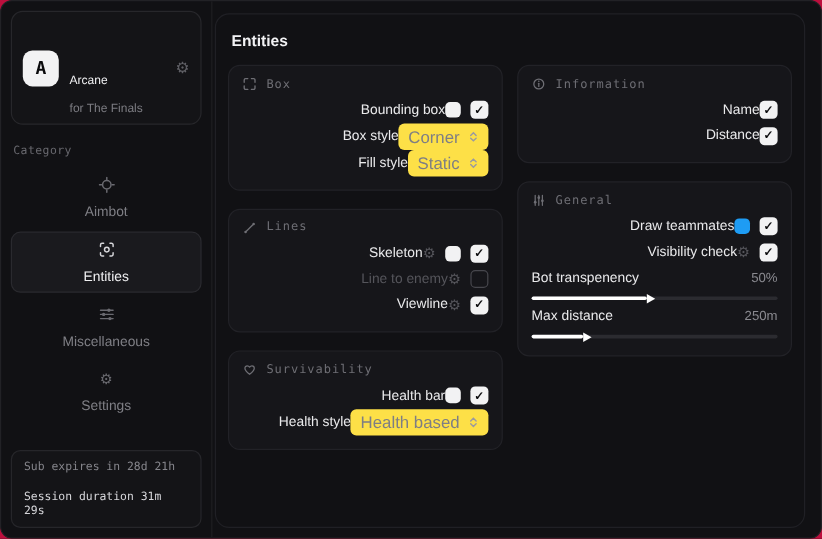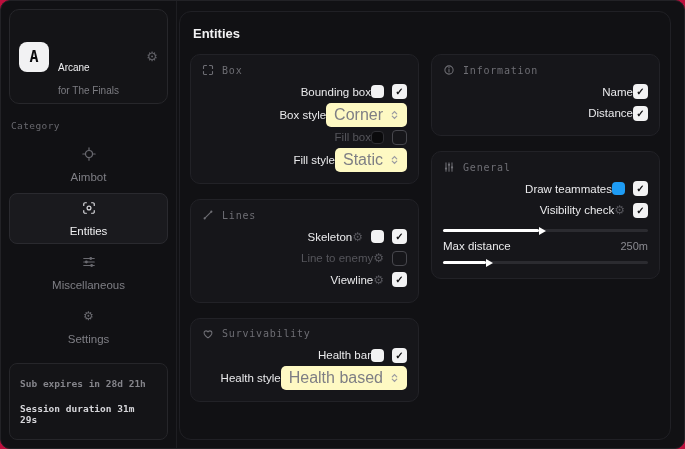--- a/index.html
+++ b/index.html
@@ -25,21 +25,21 @@
   .logo-name { font-size:10px; font-weight:400; color:#f0f0f2;margin-top:45px; }
   .logo-sub { font-size:10px; color:#7c7c82; margin-top:12px; }
   .logo-gear { margin-left:auto; color:#606066; font-size:13px; line-height:1; cursor:pointer; }
   .category { font-family:"DejaVu Sans Mono", monospace; font-size:9.5px; color:#68686e; margin:16px 2px 8px; letter-spacing:.4px; }
   .nav-item { display:flex; align-items:center; gap:10px; padding:6px 10px; margin:3px 0;
     border-radius:8px; color:#7f7f85; font-size:11.5px; border:1px solid transparent; cursor:pointer;flex-direction:column; }
   .nav-icon { width:15px; height:15px; display:flex; align-items:center; justify-content:center; color:#6a6a70; font-size:12px; }
   .nav-item.active { background:#1a1a1e; border-color:#2a2a2f; color:#f0f0f2; }
   .nav-item.active .nav-icon { color:#d6d6da; }
   .footer-card { position:absolute; left:8px; right:8px; bottom:8px; border:1px solid #26262a;
-    border-radius:8px; padding:14px 10px; font-family:"DejaVu Sans Mono", monospace; background:#141417;font-weight:bold; }
+    border-radius:8px; padding:8px 10px; font-family:"DejaVu Sans Mono", monospace; background:#141417; }
   .footer-line1 { font-size:9.5px; color:#85858b; }
   .footer-line2 { font-size:9.5px; color:#d6d6da; margin-top:14px; }
   
   .main { flex:1; padding:10px 13px 8px 2px; }
   .panel { height:100%; border:1px solid #202025; border-radius:12px; padding:12px 10px; }
   .panel-title { font-size:13px; font-weight:700; color:#f2f2f4; margin:2px 0 13px 3px; }
   .columns { display:flex; gap:12px; }
   .col { flex:1; display:flex; flex-direction:column; gap:15px; }
   .card { background:#16161a; border:1px solid #222227; border-radius:10px; padding:9px 11px 11px; }
   .card-header { display:flex; align-items:center; gap:8px; font-family:"DejaVu Sans Mono", monospace;
@@ -48,22 +48,22 @@
   .row { display:flex; align-items:center; justify-content:flex-end; min-height:21.5px; }
   .row-label { font-size:11.5px; font-weight:500; color:#eaeaec; }
   .row.dim .row-label { color:#55555b; }
   .controls { display:flex; align-items:center; gap:8px; }
   .gear { color:#55555b; font-size:12px; line-height:1; cursor:pointer; }
   .swatch { width:13px; height:13px; border-radius:4px; cursor:pointer; }
   .swatch.bordered { border:1px solid #2e2e33; }
   .checkbox { width:15px; height:15px; border-radius:4px; display:flex; align-items:center; justify-content:center; cursor:pointer; }
   .checkbox.checked { background:#f2f2f3; color:#0c0c0e; font-size:10px; font-weight:700; }
   .checkbox.unchecked { border:1.5px solid #47474d; }
-  .select { display:flex; align-items:center; gap:7px; background:#fef9c3; border-radius:5px;
-    padding:3px 8px; font-size:16px; color:#7e7e84; cursor:pointer; }
+  .select { display:flex; align-items:center; gap:7px; background:#fde047; border-radius:5px;
+    padding:3px 8px; font-size:14px; color:#7e7e84; cursor:pointer; }
   .unfold { color:#9a9aa0; display:flex; }
   .slider-block { padding:2px 0 3px; }
   .slider-top { display:flex; align-items:center; justify-content:space-between; min-height:18px; }
   .slider-value { font-size:11px; color:#8a8a90; }
   .track { position:relative; height:3px; background:#2b2b30; border-radius:2px; margin-top:6px; cursor:pointer; }
   .fill { position:absolute; left:0; top:0; height:3px; background:#ffffff; border-radius:2px; }
   .thumb { position:absolute; right:-7px; top:50%; transform:translateY(-50%);
     width:0; height:0; border-left:7px solid #fff; border-top:4px solid transparent; border-bottom:4px solid transparent; }
 </style>
 </head>
@@ -160,27 +160,20 @@
               <span class="select">
                 <span>Corner</span>
                 <span class="unfold">
                     <svg width="9" height="10" viewBox="0 0 12 12" fill="none" stroke="currentColor" stroke-width="1.6" stroke-linecap="round">
                       <path d="M3 4.5L6 1.5l3 3M3 7.5l3 3 3-3"></path>
                     </svg>
                   </span>
               </span>
             </div>
 
-            <div class="row dim">
-              <span class="row-label">Fill box</span>
-              <span class="controls">
-                <span class="swatch bordered" style="background: rgb(10, 10, 12);"></span>
-                <span class="checkbox unchecked"></span>
-              </span>
-            </div>
 
             <div class="row">
               <span class="row-label">Fill style</span>
               <span class="select">
                 <span>Static</span>
                 <span class="unfold">
                     <svg width="9" height="10" viewBox="0 0 12 12" fill="none" stroke="currentColor" stroke-width="1.6" stroke-linecap="round">
                       <path d="M3 4.5L6 1.5l3 3M3 7.5l3 3 3-3"></path>
                     </svg>
                   </span>
@@ -325,20 +318,24 @@
               <span class="row-label">Visibility check</span>
               <span class="controls">
                 <span class="gear">⚙</span>
                 <span class="checkbox checked">
                     <span>✓</span>
                   </span>
               </span>
             </div>
 
             <div class="slider-block">
+              <div class="slider-top">
+                <span class="row-label">Bot transpenency</span>
+                <span class="slider-value">50%</span>
+              </div>
               <div class="track">
                 <div class="fill" style="width: 47%;">
                   <span class="thumb"></span>
                 </div>
               </div>
             </div>
 
             <div class="slider-block">
               <div class="slider-top">
                 <span class="row-label">Max distance</span>

